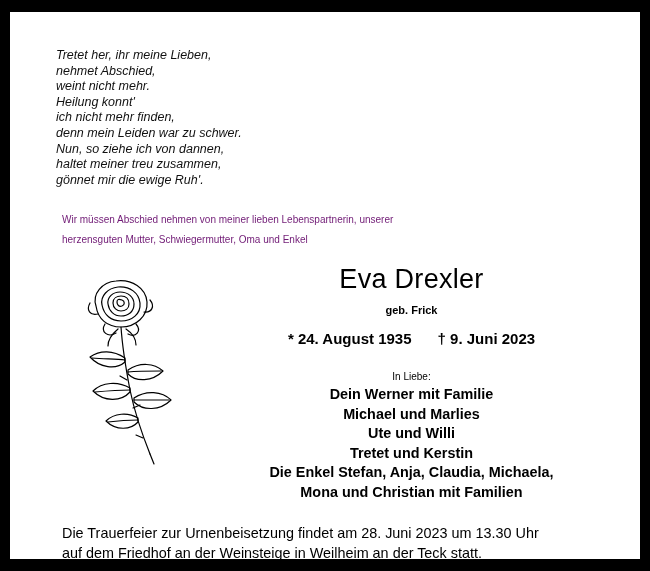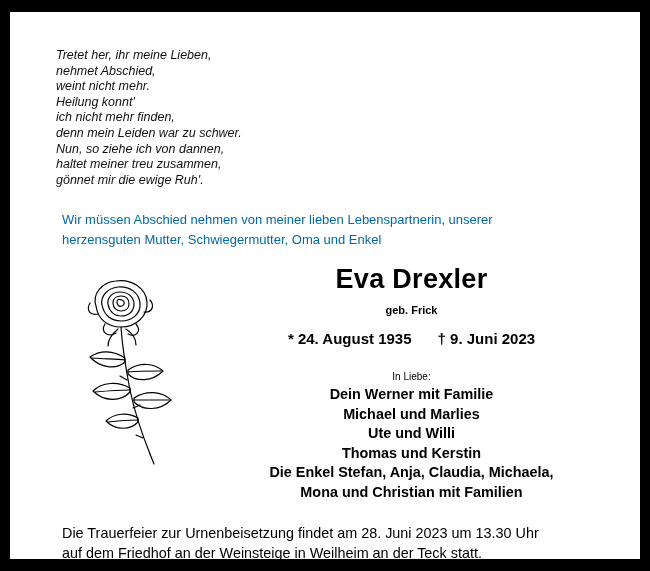--- a/index.html
+++ b/index.html
@@ -37,24 +37,24 @@
     font-style: italic;
     font-size: 12.5px;
     line-height: 15.6px;
     color: #111;
     margin: 0 0 22px 8px;
   }
   .poem div {
     white-space: pre;
   }
   .intro {
-    font-size: 13px;
+    font-size: 10px;
     line-height: 20px;
     margin: 0 0 10px 14px;
-    color: #0369a1;
+    color: #701a75;
   }
   .intro div { white-space: pre; }
 
   .main-block {
     position: relative;
     margin-top: 14px;
     min-height: 210px;
   }
   .rose-wrap {
     position: absolute;
@@ -63,21 +63,21 @@
     width: 130px;
     height: 195px;
   }
   .center-col {
     margin-left: 150px;
     text-align: center;
     padding-left: 12px;
   }
   .deceased-name {
     font-size: 27px;
-    font-weight: bold;
+    font-weight: normal;
     letter-spacing: 0.3px;
     margin: 4px 0 9px 0;
   }
   .maiden {
     font-size: 11px;
     font-weight: bold;
     margin: 0 0 14px 0;
   }
   .dates {
     font-size: 15px;
@@ -174,21 +174,21 @@
         <div class="deceased-name">Eva Drexler</div>
         <div class="maiden">geb. Frick</div>
         <div class="dates">
           <span>* 24. August 1935</span><span class="sep"></span><span>† 9. Juni 2023</span>
         </div>
         <div class="in-liebe">In Liebe:</div>
         <div class="family">
           <div>Dein Werner mit Familie</div>
           <div>Michael und Marlies</div>
           <div>Ute und Willi</div>
-          <div>Thomas und Kerstin</div>
+          <div>Tretet und Kerstin</div>
           <div>Die Enkel Stefan, Anja, Claudia, Michaela,</div>
           <div>Mona und Christian mit Familien</div>
         </div>
       </div>
     </div>
 
     <div class="footer">
       <div>Die Trauerfeier zur Urnenbeisetzung findet am 28. Juni 2023 um 13.30 Uhr</div>
       <div>auf dem Friedhof an der Weinsteige in Weilheim an der Teck statt.</div>
     </div>

